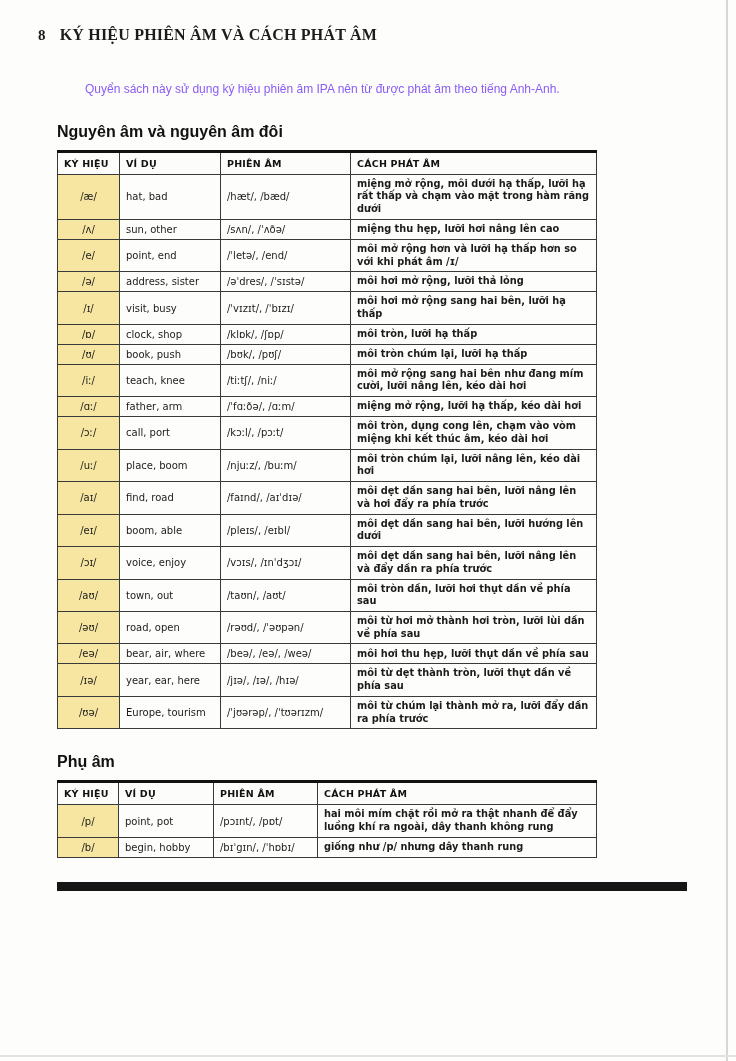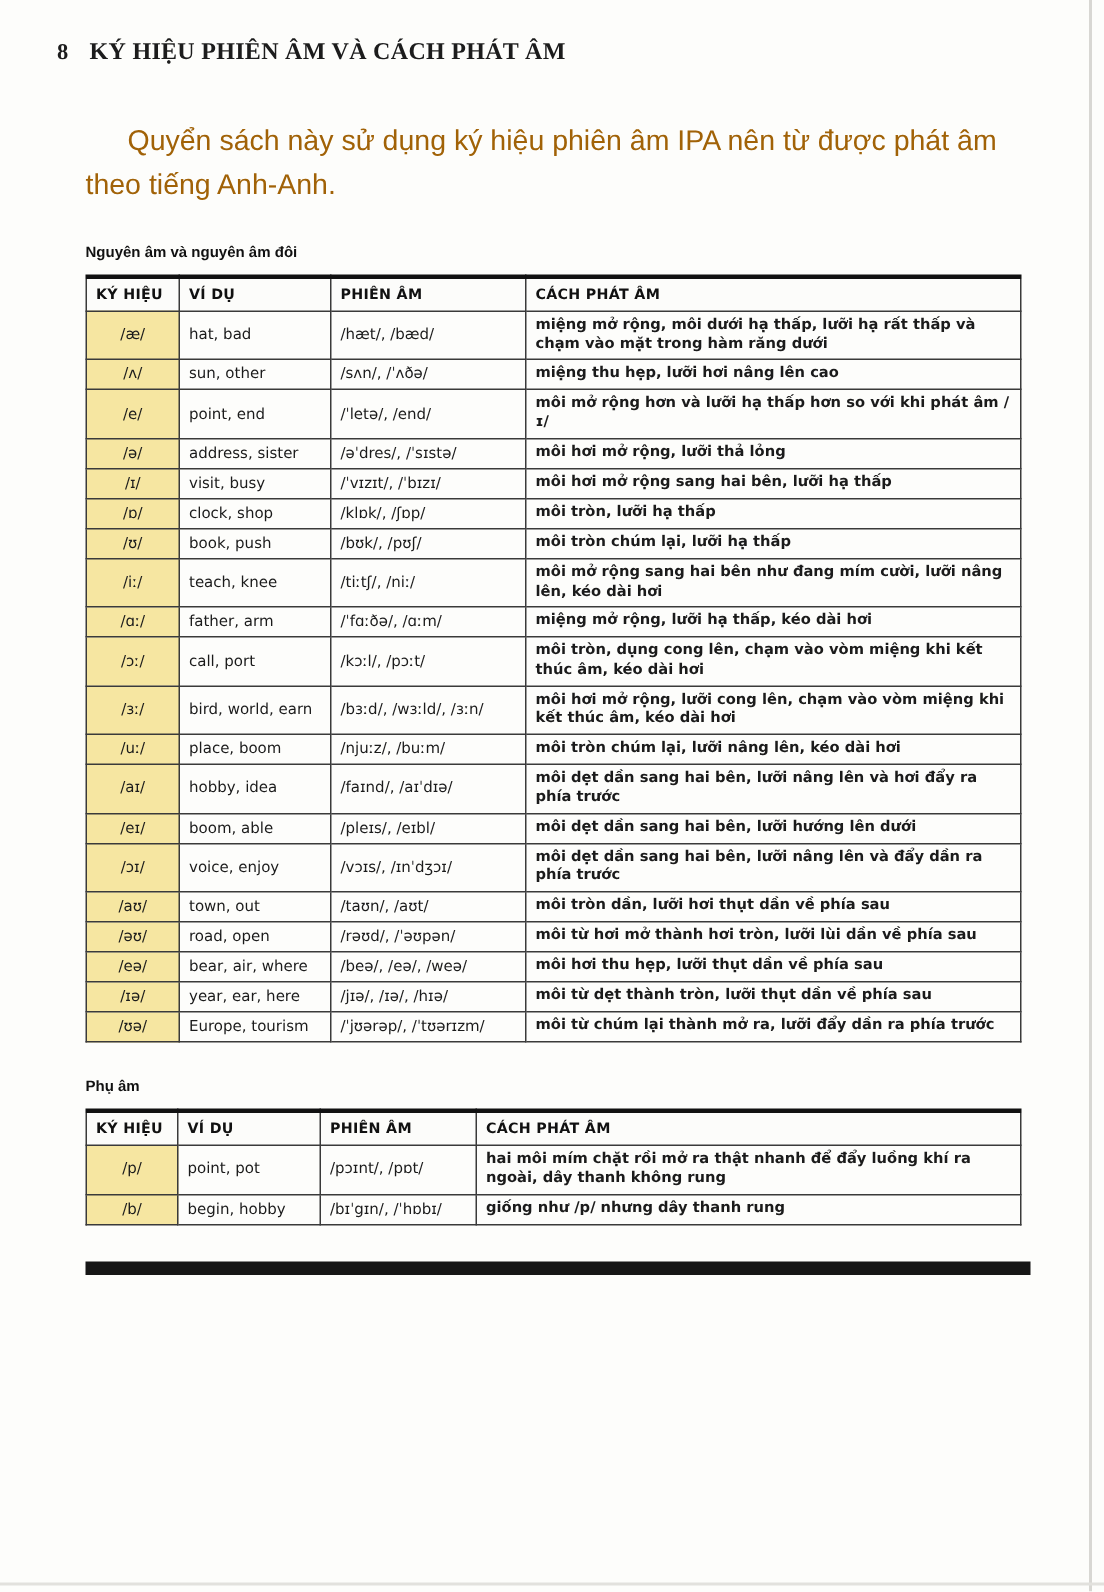--- a/index.html
+++ b/index.html
@@ -10,25 +10,25 @@
     color:#1c1c1c;
     position:relative;
     overflow:hidden;
   }
   .scan-edge-right { position:absolute; top:0; right:8px; width:2px; height:100%; background:#d8d7d3; }
   .scan-edge-bottom { position:absolute; left:0; bottom:4px; width:100%; height:2px; background:#e2e1dd; }
   .content { padding:26px 48px 0 38px; }
   .page-header { display:flex; align-items:baseline; gap:14px;
     font-family:"Liberation Serif", serif; font-weight:bold; font-size:16px; letter-spacing:0.2px; }
   .page-number { font-size:15px; }
-  .intro { margin:36px 0 0 19px; width:608px; font-size:19px; line-height:1.55; text-indent:28px; color:#a16207; }
-  .section-heading { margin:24px 0 0 19px; font-size:10px; font-weight:bold; color:#111; }
+  .intro { margin:36px 0 0 19px; width:608px; font-size:12px; line-height:1.55; text-indent:28px; color:#8b5cf6; }
+  .section-heading { margin:24px 0 0 19px; font-size:16px; font-weight:bold; color:#111; }
   table.ipa-table {
     margin:9px 0 0 19px;
-    border-collapse:collapse; table-layout:fixed; width:624px;
+    border-collapse:collapse; table-layout:fixed; width:540px;
     border:1px solid #2a2a2a; border-top:3px solid #111;
     font-family:"DejaVu Sans", sans-serif;
   }
   .ipa-table th, .ipa-table td { border:1px solid #3a3a3a; vertical-align:middle; }
   .ipa-table th {
     font-size:9.5px; font-weight:bold; text-align:left;
     padding:5px 6px; background:#fcfcfa; color:#111; letter-spacing:0.2px;
   }
   .ipa-table td { font-size:10px; line-height:1.3; padding:3px 6px; color:#1b1b1b; }
   .ipa-table td.sym { background:var(--symbol-bg, #f6e6a1); text-align:center; }
@@ -127,34 +127,28 @@
           <td>/ˈfɑːðə/, /ɑːm/</td>
           <td class="desc">miệng mở rộng, lưỡi hạ thấp, kéo dài hơi</td>
         </tr>
         <tr>
           <td class="sym">/ɔː/</td>
           <td>call, port</td>
           <td>/kɔːl/, /pɔːt/</td>
           <td class="desc">môi tròn, dụng cong lên, chạm vào vòm miệng khi kết thúc âm, kéo dài hơi</td>
         </tr>
         <tr>
-          <td class="sym">/ɜː/</td>
-          <td>bird, world, earn</td>
-          <td>/bɜːd/, /wɜːld/, /ɜːn/</td>
-          <td class="desc">môi hơi mở rộng, lưỡi cong lên, chạm vào vòm miệng khi kết thúc âm, kéo dài hơi</td>
-        </tr>
-        <tr>
           <td class="sym">/uː/</td>
           <td>place, boom</td>
           <td>/njuːz/, /buːm/</td>
           <td class="desc">môi tròn chúm lại, lưỡi nâng lên, kéo dài hơi</td>
         </tr>
         <tr>
           <td class="sym">/aɪ/</td>
-          <td>hobby, idea</td>
+          <td>find, road</td>
           <td>/faɪnd/, /aɪˈdɪə/</td>
           <td class="desc">môi dẹt dần sang hai bên, lưỡi nâng lên và hơi đẩy ra phía trước</td>
         </tr>
         <tr>
           <td class="sym">/eɪ/</td>
           <td>boom, able</td>
           <td>/pleɪs/, /eɪbl/</td>
           <td class="desc">môi dẹt dần sang hai bên, lưỡi hướng lên dưới</td>
         </tr>
         <tr>

